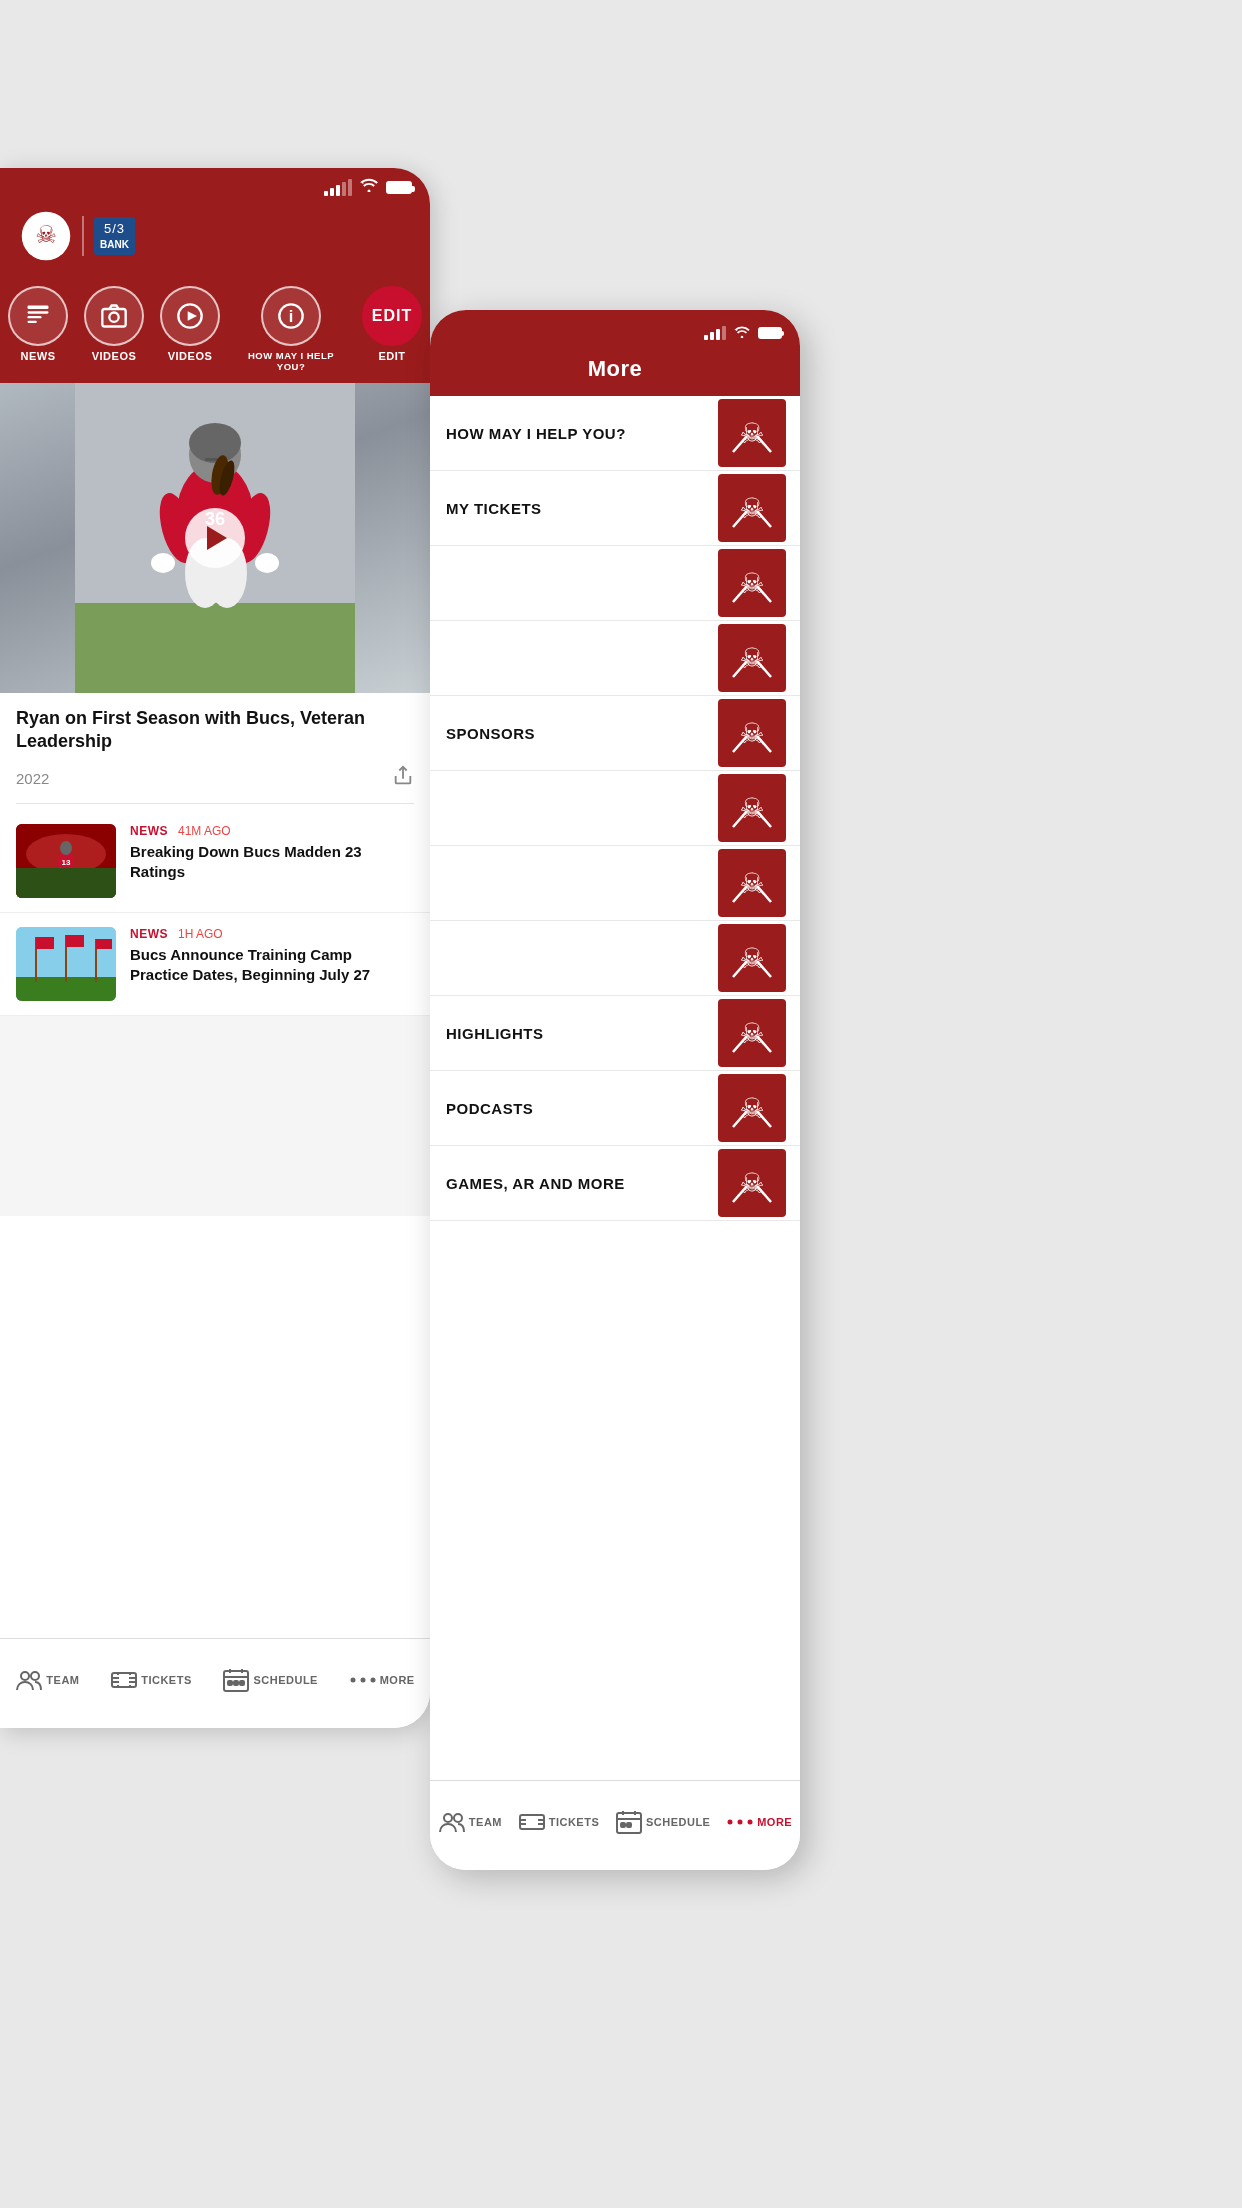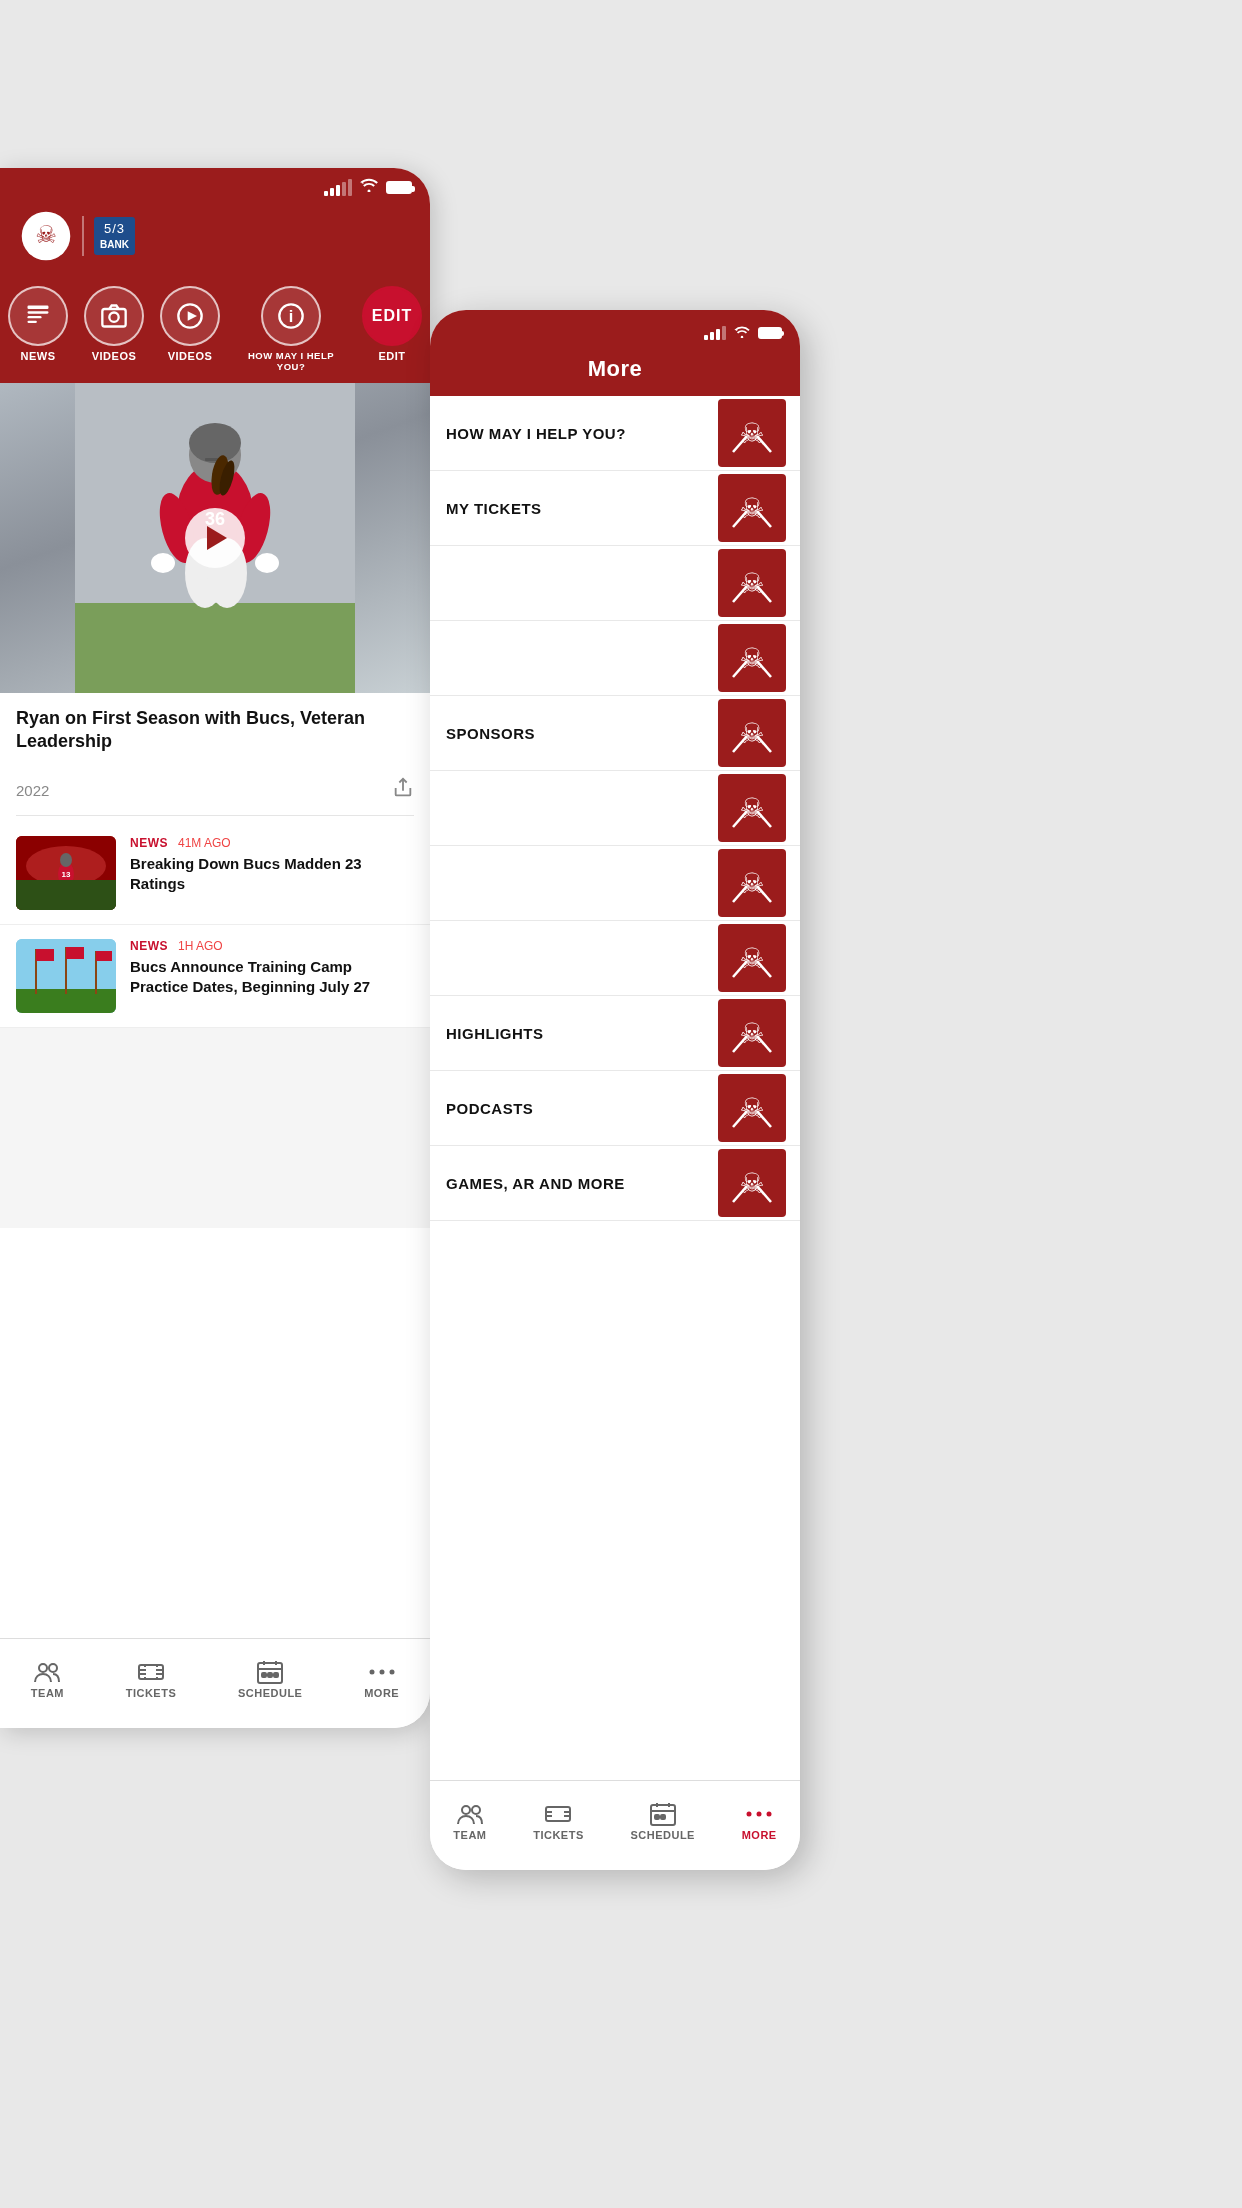--- a/index.html
+++ b/index.html
@@ -172,21 +172,21 @@
 
     .phone1-hero-caption {
       background: #fff;
       padding: 14px 16px 6px;
     }
     .hero-title {
       font-size: 18px;
       font-weight: 700;
       color: #111;
       line-height: 1.3;
-      margin-bottom: 23px;
+      margin-bottom: 11px;
     }
     .hero-meta {
       display: flex;
       justify-content: space-between;
       align-items: center;
       padding-bottom: 10px;
       border-bottom: 1px solid #e5e5e5;
     }
     .hero-date {
       font-size: 15px;
@@ -243,21 +243,21 @@
       height: 90px;
       background: #fff;
       border-top: 1px solid #ddd;
       display: flex;
       justify-content: space-around;
       align-items: center;
       padding: 8px 0 16px;
     }
     .tab-item {
       display: flex;
-      flex-direction: column;
+      flex-direction: row;
       align-items: center;
       gap: 3px;
     }
     .tab-label {
       font-size: 11px;
       font-weight: 600;
       color: #666;
       letter-spacing: 0.5px;
     }
 

